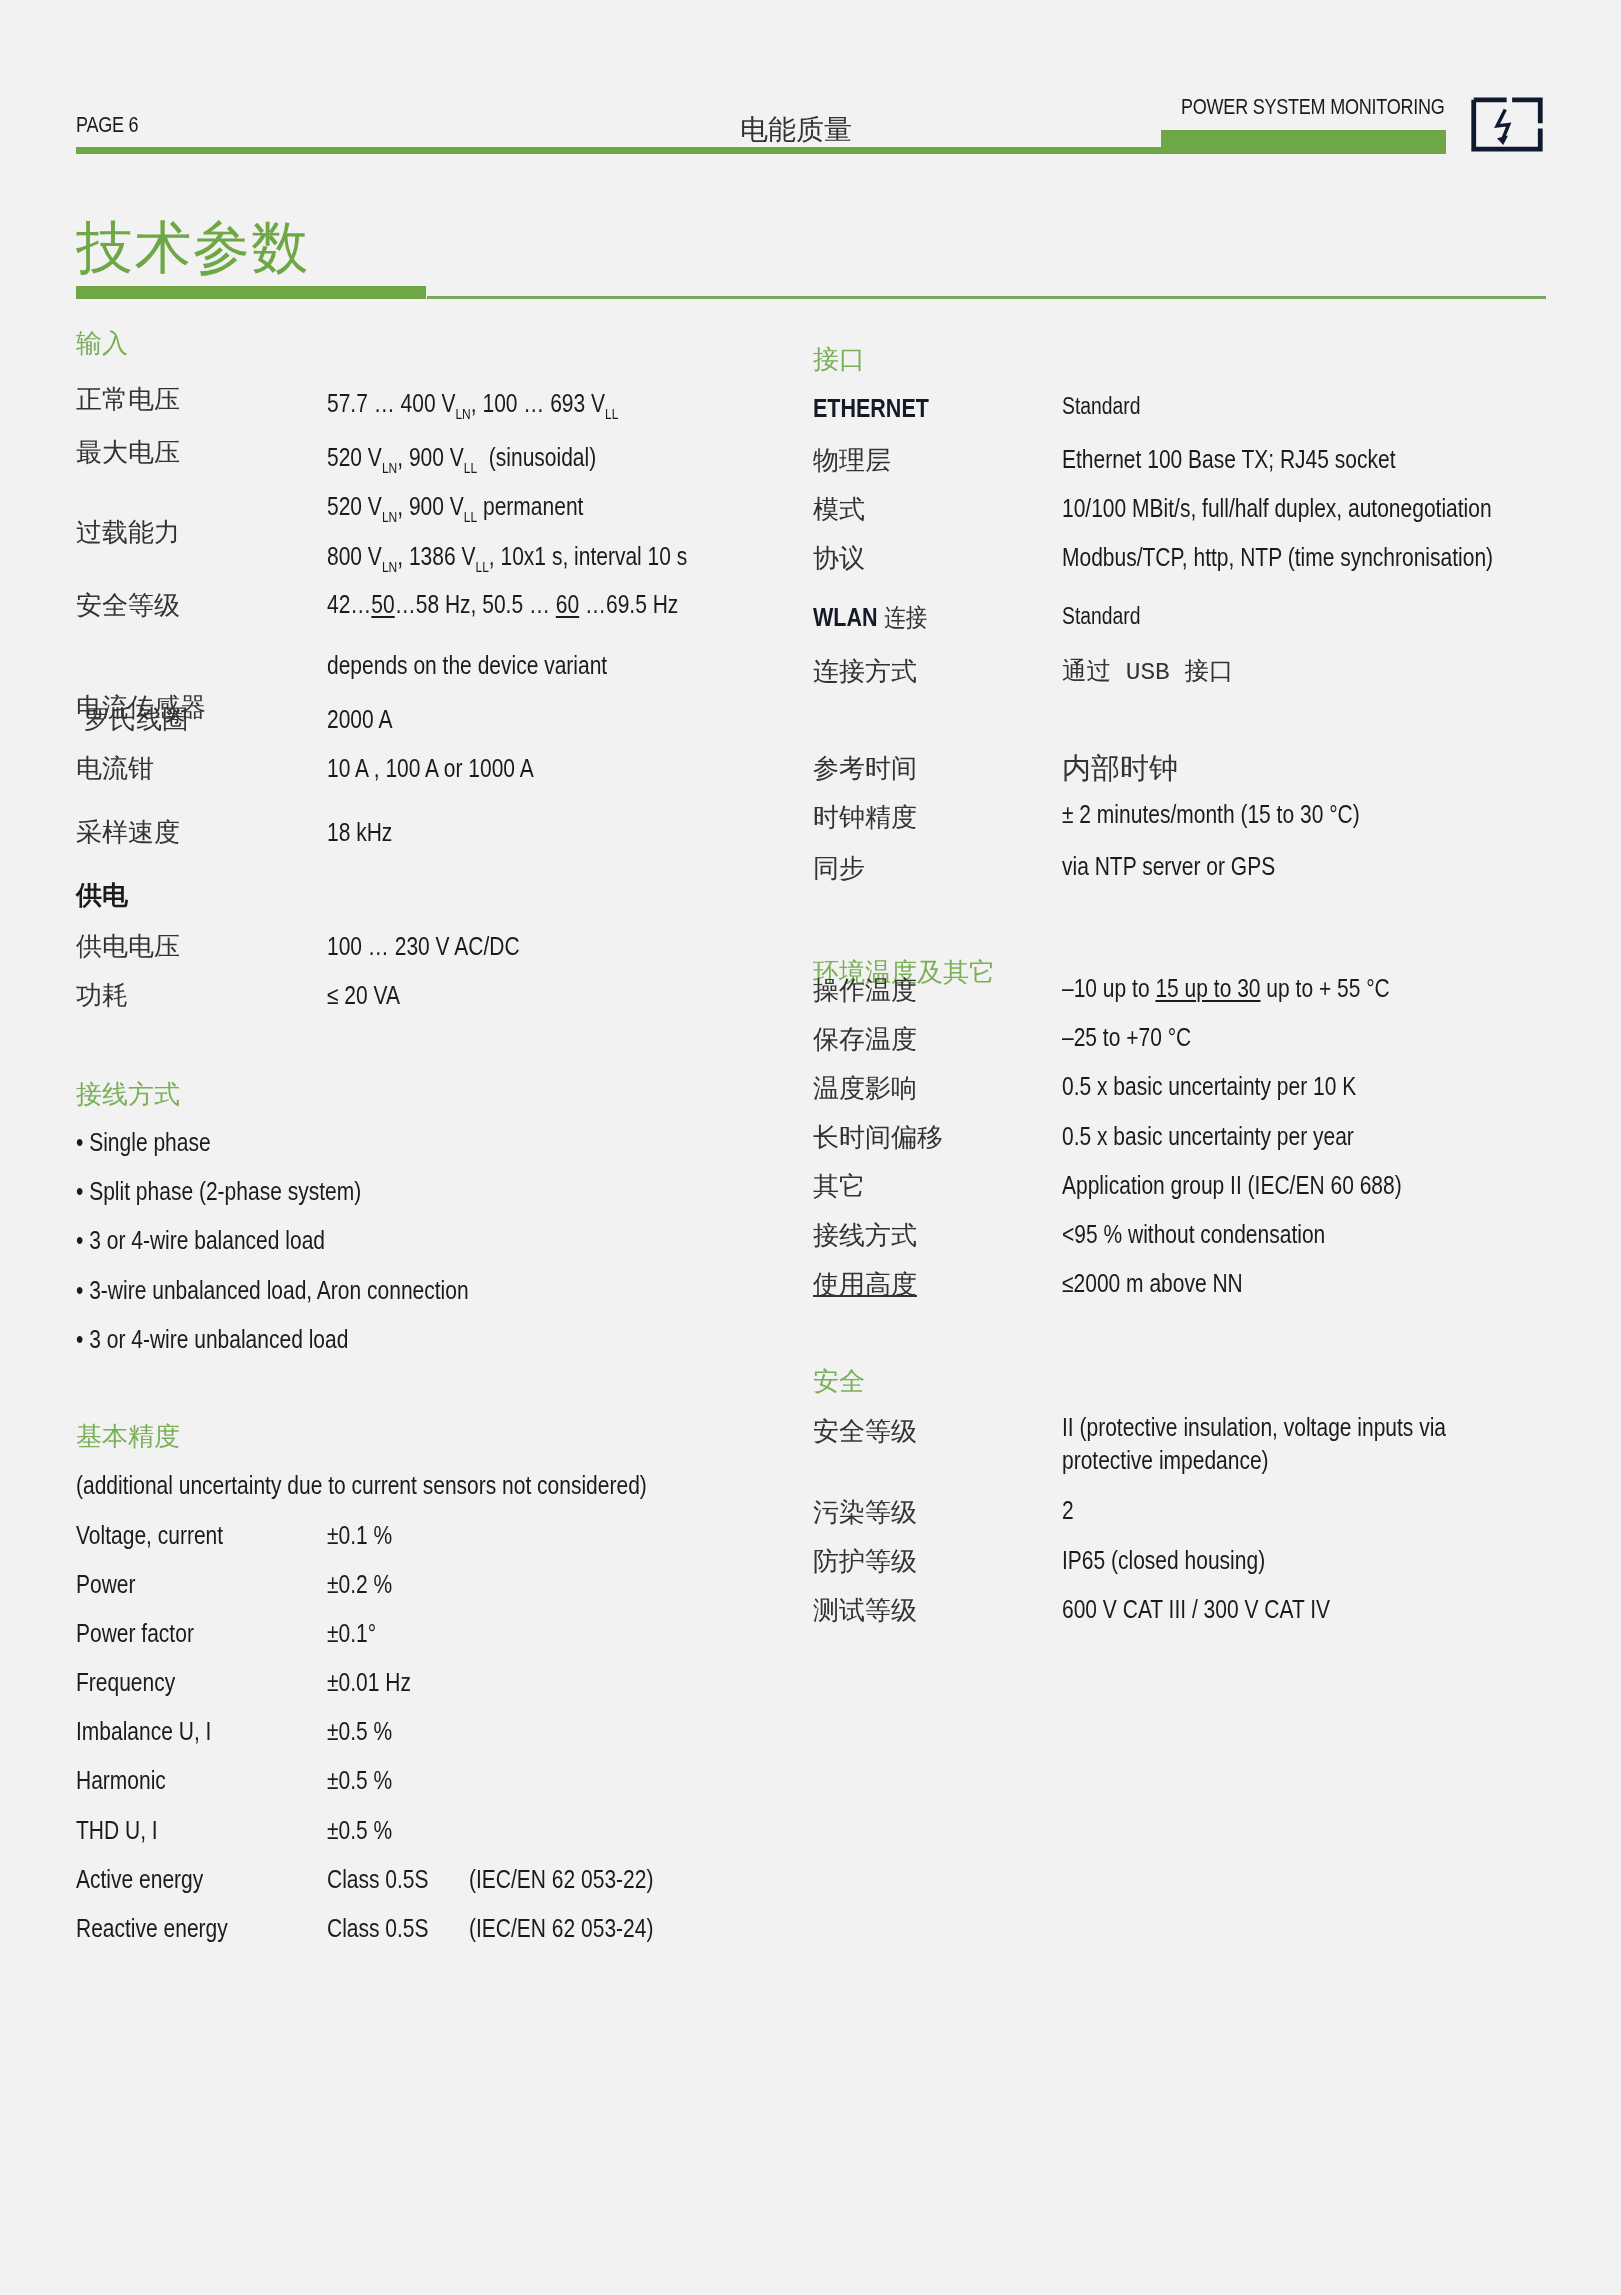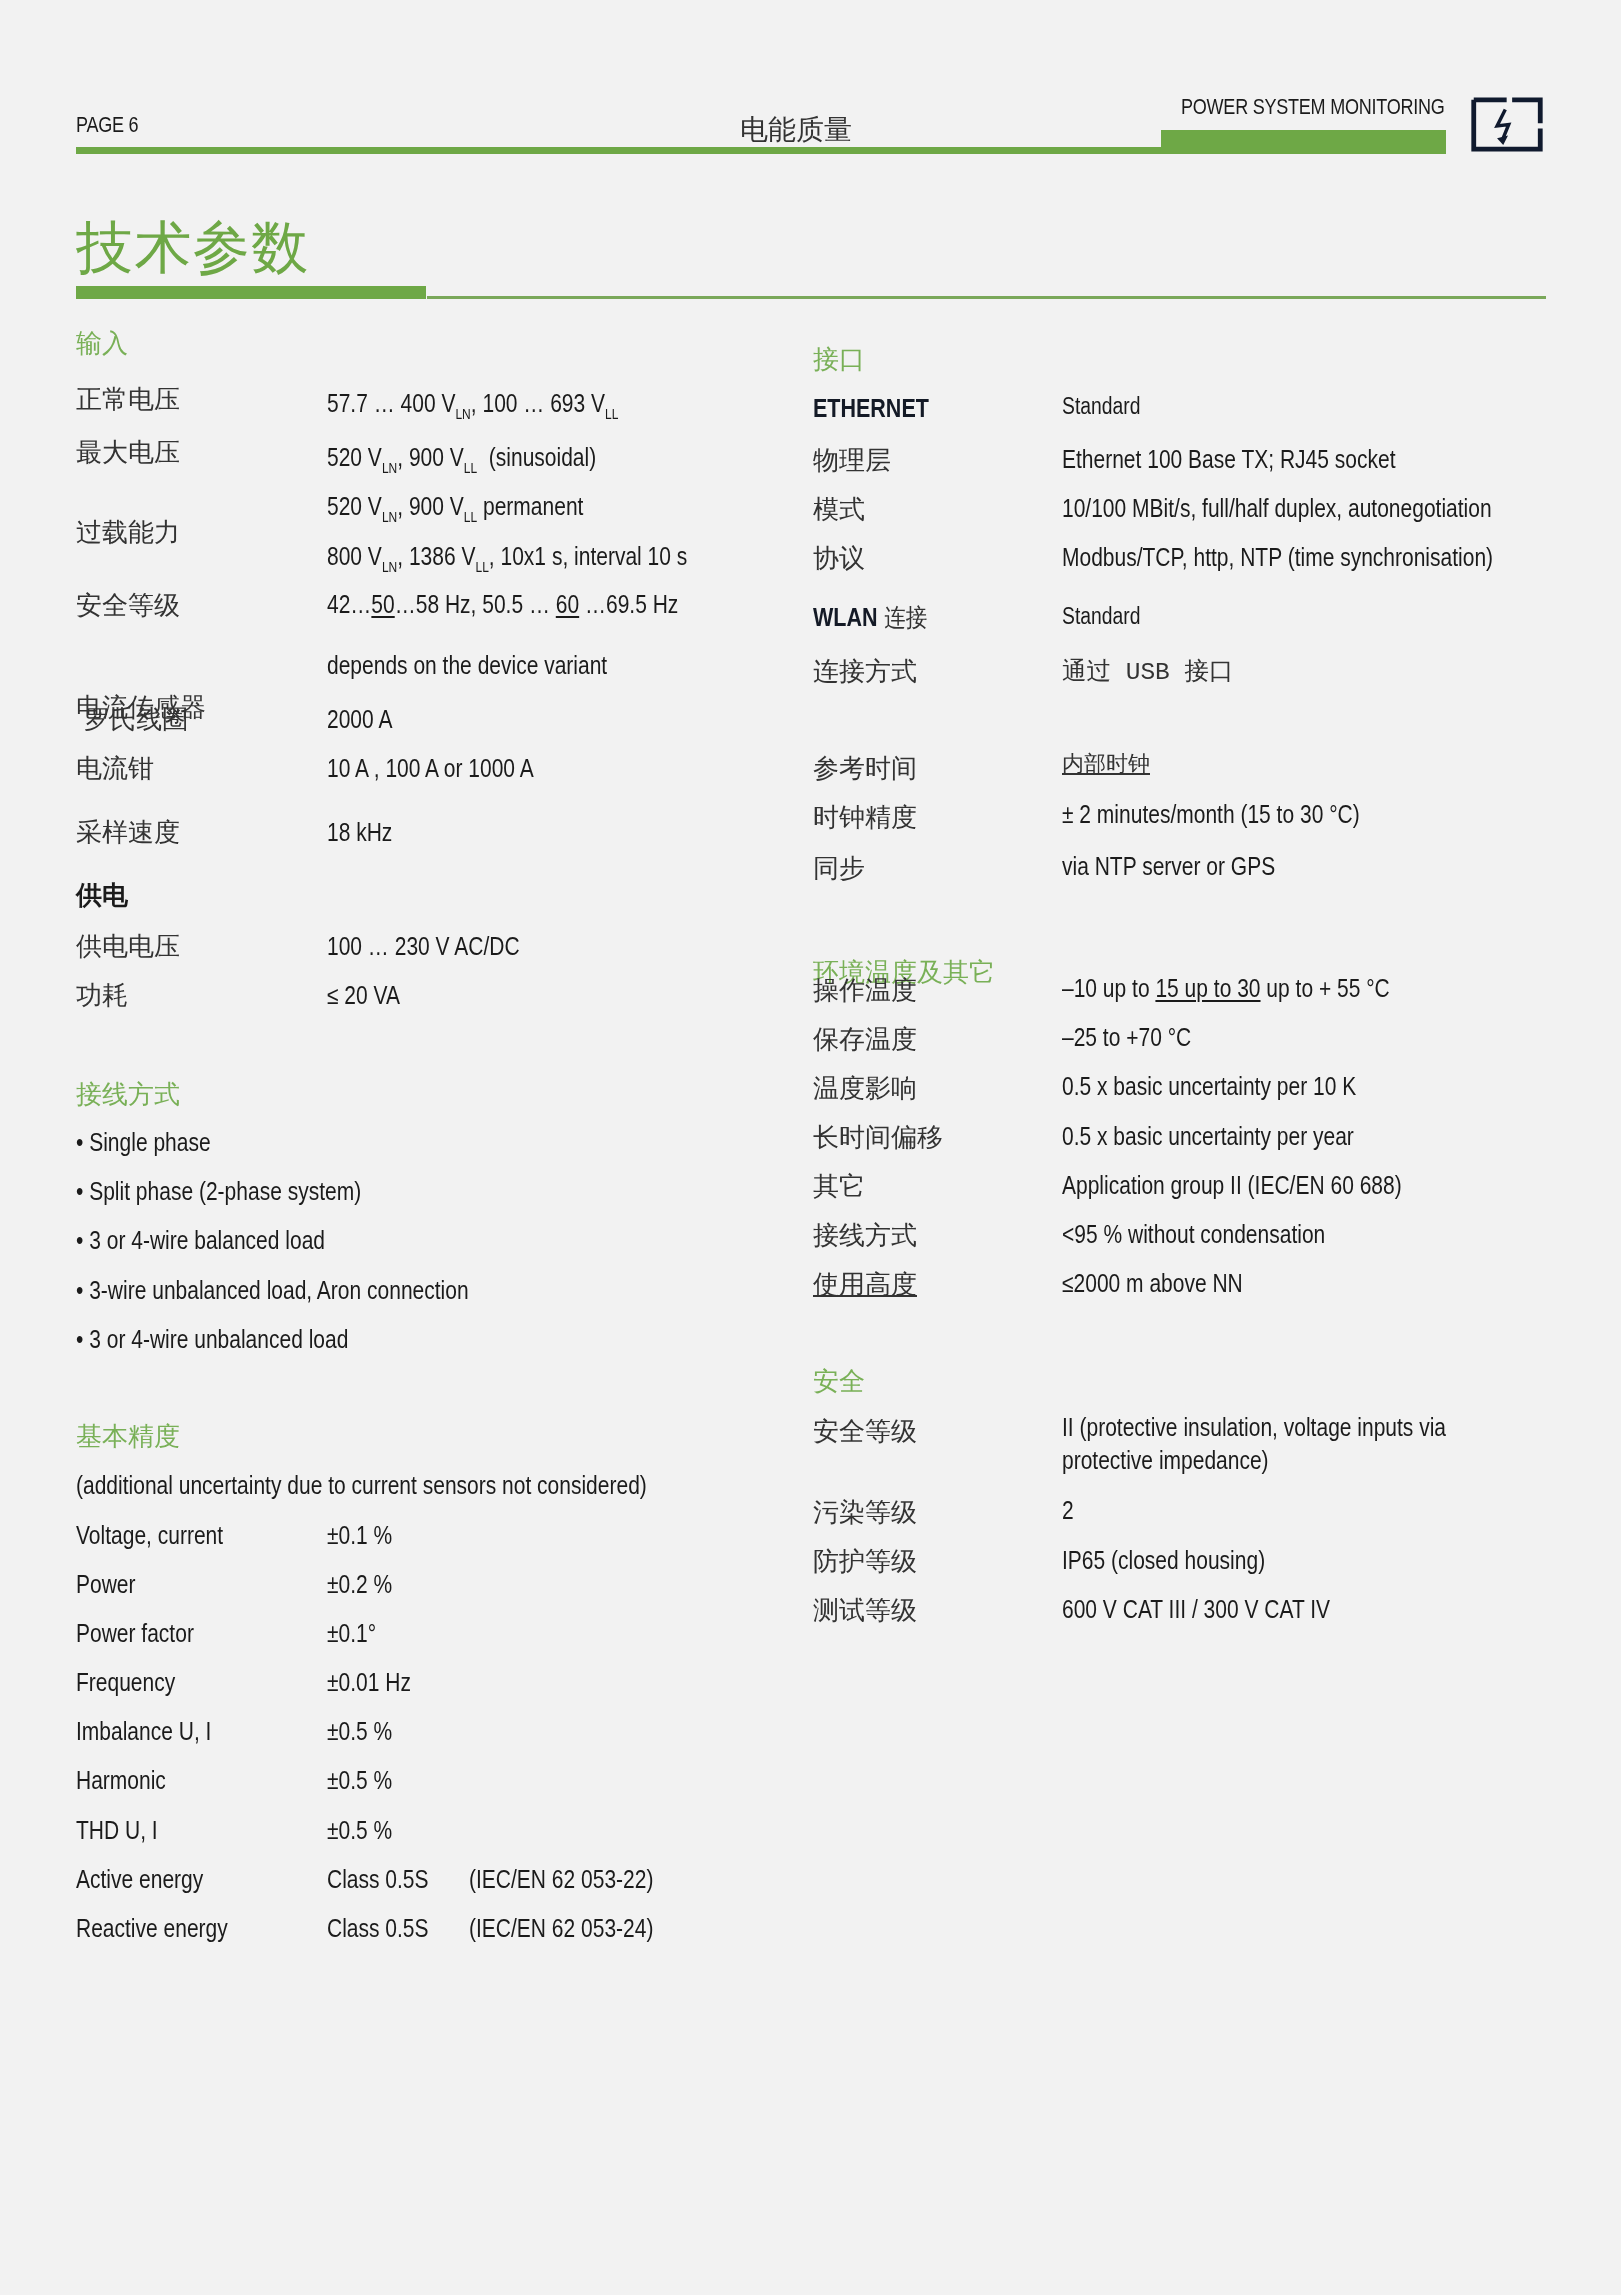--- a/index.html
+++ b/index.html
@@ -122,21 +122,21 @@
 <div class="abs lbl" style="left:813px; top:541px;">协议</div>
 <div class="abs val" style="left:1062px; top:543px;">Modbus/TCP, http, NTP (time synchronisation)</div>
 
 <div class="abs lbl-b" style="left:813px; top:601px;"><span>WLAN</span><span class="cn" style="white-space:pre"> 连接</span></div>
 <div class="abs val-small" style="left:1062px; top:603px;">Standard</div>
 
 <div class="abs lbl" style="left:813px; top:654px;">连接方式</div>
 <div class="abs val-cn" style="left:1062px; top:654px;font-family:Liberation Mono, monospace;">通过 USB 接口</div>
 
 <div class="abs lbl" style="left:813px; top:751px;">参考时间</div>
-<div class="abs val-cn" style="left:1062px; top:749px; font-size:22px;text-decoration:underline;">内部时钟</div>
+<div class="abs val-cn" style="left:1062px; top:749px; font-size:29px;">内部时钟</div>
 <div class="abs lbl" style="left:813px; top:800px;">时钟精度</div>
 <div class="abs val" style="left:1062px; top:800px;">± 2 minutes/month (15 to 30 °C)</div>
 <div class="abs lbl" style="left:813px; top:851px;">同步</div>
 <div class="abs val" style="left:1062px; top:852px;">via NTP server or GPS</div>
 
 <div class="abs sec" style="left:813px; top:955px;">环境温度及其它</div>
 
 <div class="abs lbl" style="left:813px; top:973px;">操作温度</div>
 <div class="abs val" style="left:1062px; top:974px;"><span>–10 up to </span><u>15 up to 30</u><span> up to + 55 °C</span></div>
 

